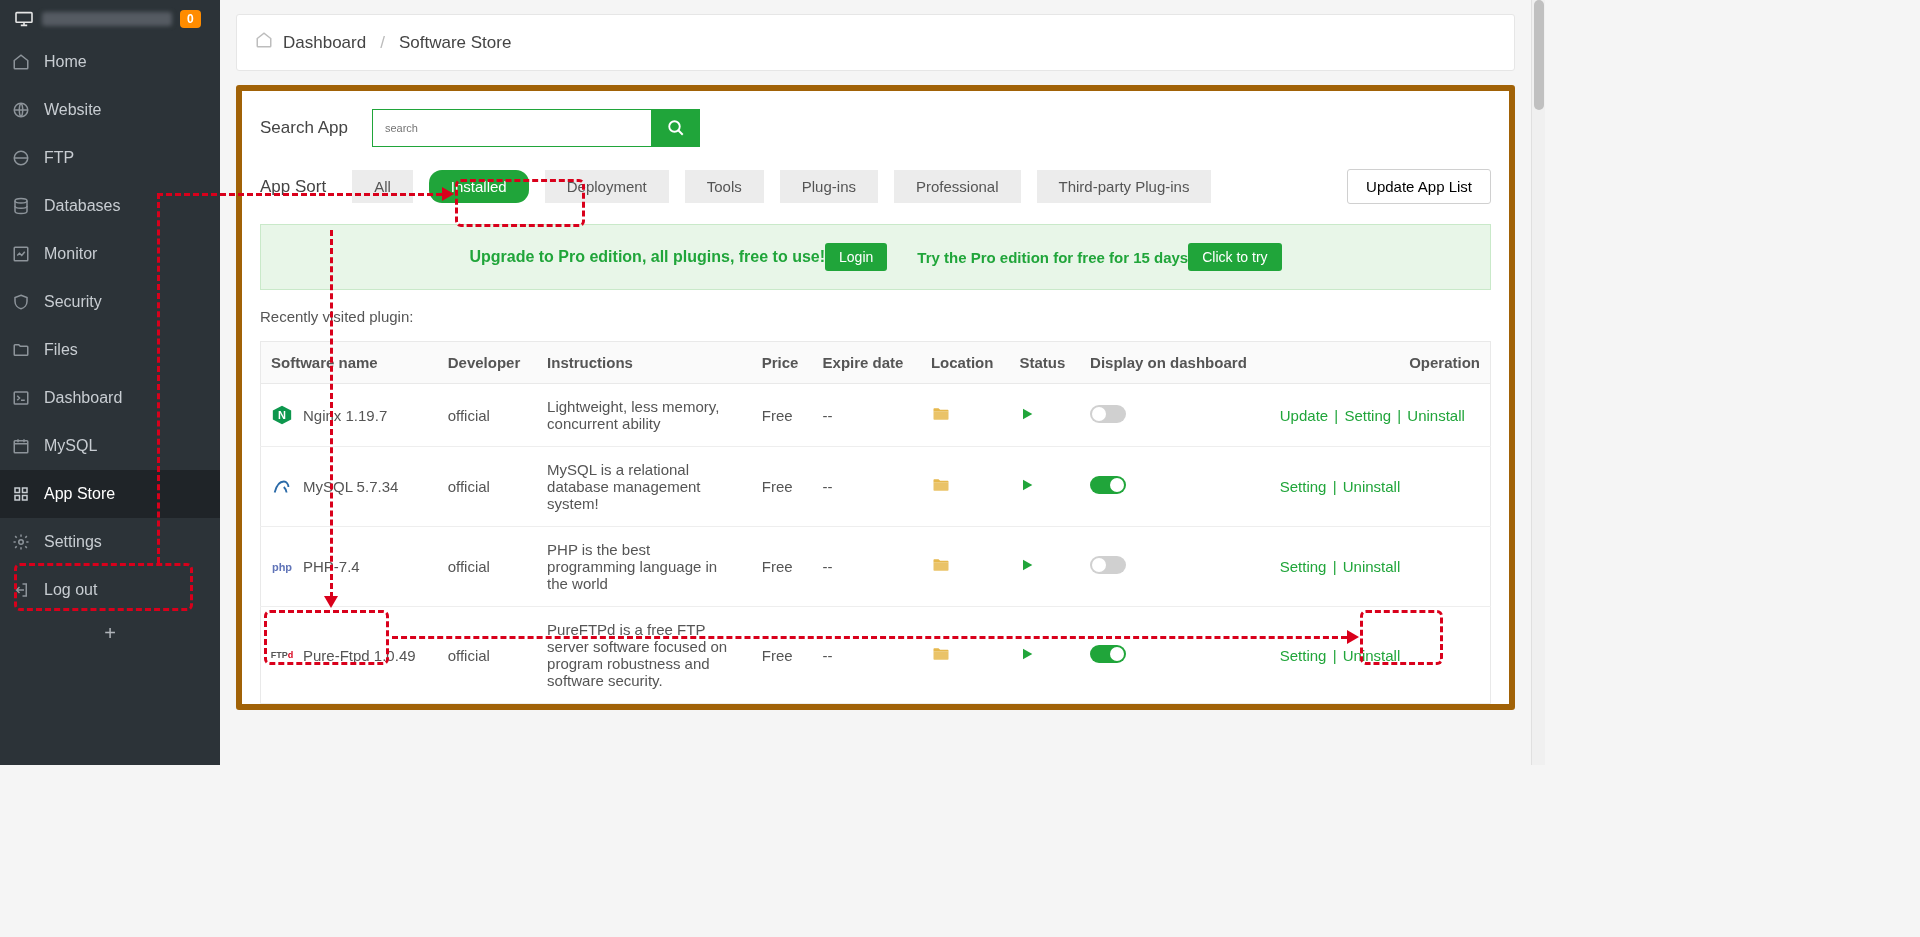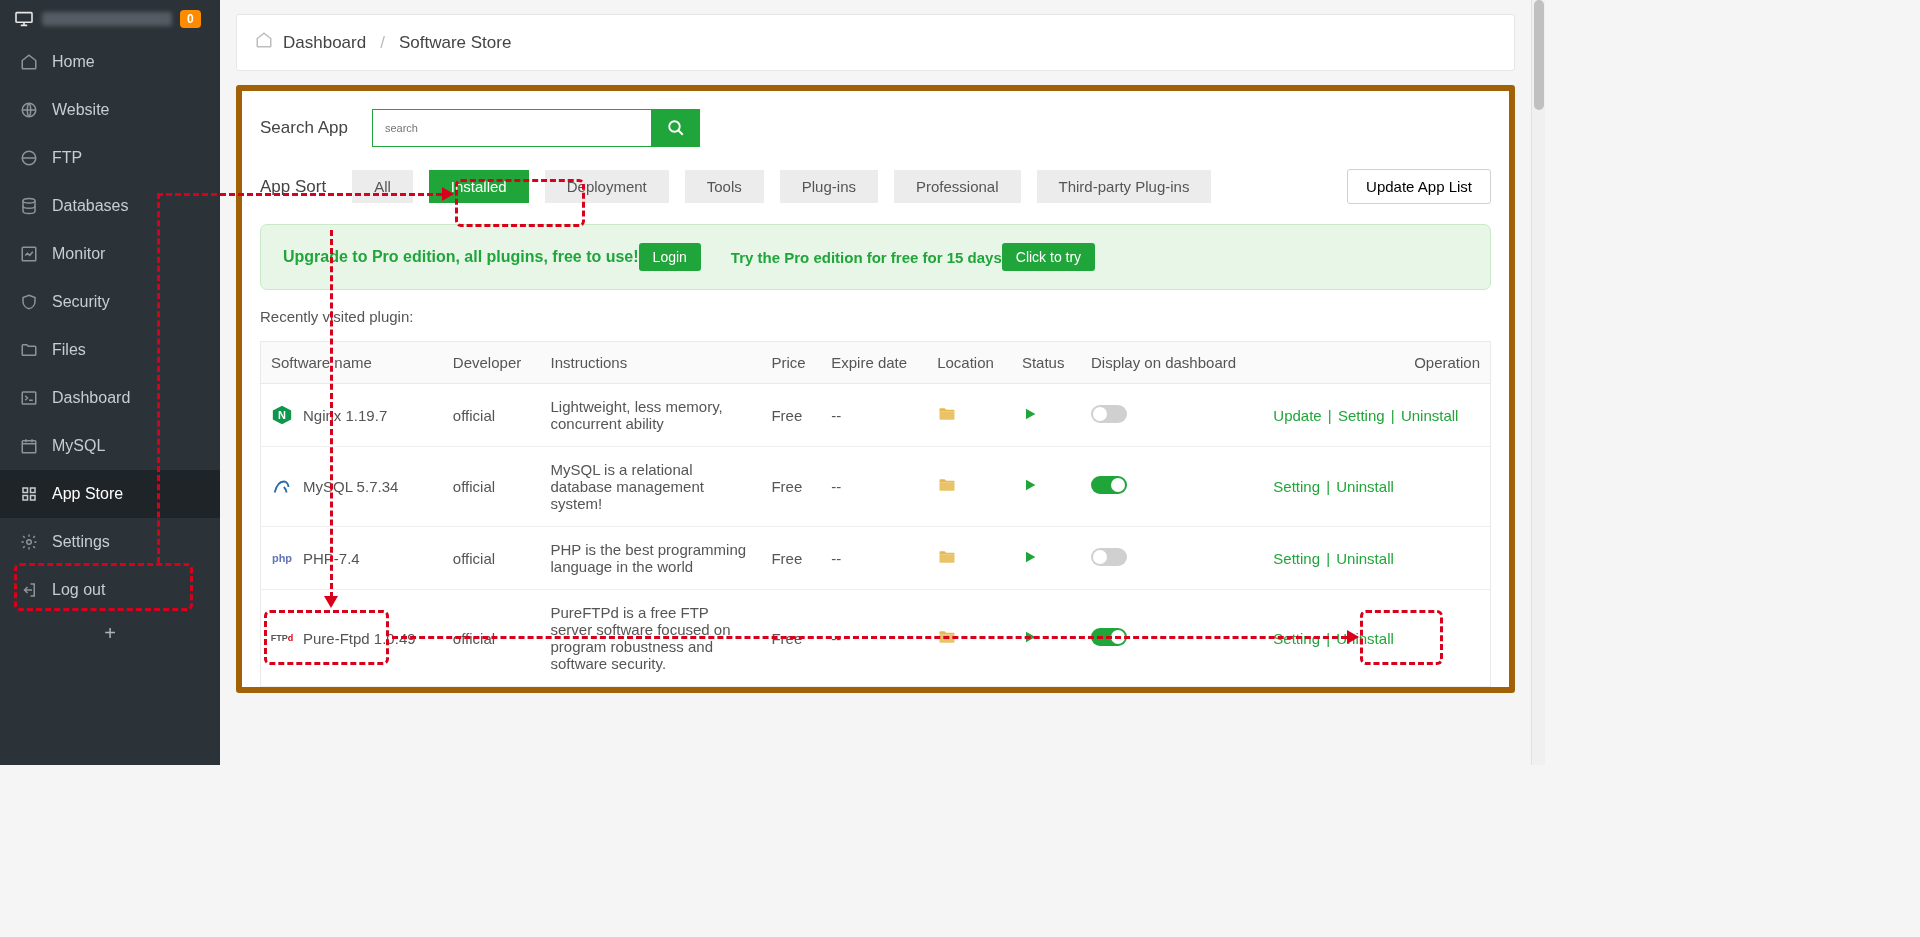--- a/index.html
+++ b/index.html
@@ -6,21 +6,21 @@
 body { font-family: -apple-system, BlinkMacSystemFont, "Segoe UI", Arial, sans-serif; font-size: 14px; color: #333; background: #f5f5f5; }
 .app { display: flex; width: 1545px; height: 765px; position: relative; }
 
 
 .sidebar { width: 220px; background: #2c3338; color: #b0b5ba; flex-shrink: 0; }
 .sidebar-top { display: flex; align-items: center; padding: 10px 14px; gap: 8px; }
 .sidebar-top .monitor-icon { width: 20px; height: 16px; color: #e6e6e6; }
 .sidebar-top .blur { width: 130px; height: 14px; background: #555b62; border-radius: 3px; filter: blur(2px); }
 .sidebar-top .badge { background: #ff8c00; color: #fff; font-size: 12px; font-weight: bold; border-radius: 4px; padding: 2px 7px; }
 .nav { list-style: none; }
-.nav li { display: flex; align-items: flex-start; gap: 14px; padding: 15px 20px; cursor: pointer; font-size: 16px; color: #c8cdd2; }
+.nav li { display: flex; align-items: flex-start; gap: 14px; padding: 15px 12px; cursor: pointer; font-size: 16px; color: #c8cdd2; }
 .nav li.active { background: #1f2428; color: #fff; }
 .nav li .icon { width: 18px; height: 18px; display: inline-flex; align-items: center; justify-content: center; color: #8d949a; }
 .nav li.active .icon { color: #c8cdd2; }
 .add-row { text-align: center; padding: 8px 0; color: #b0b5ba; font-size: 20px; cursor: pointer; }
 
 
 .main { flex: 1; padding: 0; overflow: hidden; }
 .breadcrumb-bar { background: #fff; border: 1px solid #e6e6e6; border-radius: 3px; margin: 14px 16px; padding: 16px 18px; display: flex; align-items: center; gap: 10px; font-size: 17px; }
 .breadcrumb-bar .home-icon { color: #bdbdbd; }
 .breadcrumb-bar .sep { color: #bbb; margin: 0 4px; }
@@ -31,33 +31,33 @@
 .search-row { display: flex; align-items: center; gap: 24px; padding: 0 18px 22px 18px; }
 .search-row label { font-size: 17px; color: #444; }
 .search-box { display: flex; }
 .search-box input { width: 280px; height: 38px; border: 1px solid #20a53a; padding: 0 12px; font-size: 11px; outline: none; }
 .search-box button { width: 48px; height: 38px; background: #20a53a; border: none; color: #fff; cursor: pointer; display: flex; align-items: center; justify-content: center; }
 
 .sort-row { display: flex; align-items: center; gap: 18px; padding: 0 18px 20px 18px; position: relative; }
 .sort-row label { font-size: 17px; color: #444; margin-right: 8px; }
 .tabs { display: flex; gap: 16px; flex: 1; }
 .tab { padding: 8px 22px; background: #ececec; color: #555; border: none; cursor: pointer; font-size: 15px; }
-.tab.active { background: #20a53a; color: #fff; }
+.tab.active { background: #20a53a; color: #fff; border-radius: 13px; }
 .update-btn { border: 1px solid #d0d0d0; background: #fff; padding: 8px 18px; font-size: 15px; cursor: pointer; border-radius: 3px; }
 
-.promo { background: #e8f6e8; border: 1px solid #c9e9c9; margin: 0 18px 18px 18px; padding: 18px 22px; display: flex; align-items: center; border-radius: 7px; }
+.promo { background: #e8f6e8; border: 1px solid #c9e9c9; margin: 0 18px 18px 18px; padding: 18px 22px; display: flex; align-items: center; border-radius: 0; justify-content: center; }
 .promo .txt1 { color: #20a53a; font-weight: bold; font-size: 16px; }
 .promo .login-btn { background: #20a53a; color: #fff; border: none; padding: 6px 14px; border-radius: 3px; cursor: pointer; font-size: 14px; }
 .promo .txt2 { color: #20a53a; font-weight: bold; font-size: 15px; margin-left: 30px; }
 .promo .try-btn { background: #20a53a; color: #fff; border: none; padding: 6px 14px; border-radius: 3px; cursor: pointer; font-size: 14px; }
 
 .recent { padding: 0 18px 16px 18px; color: #555; font-size: 15px; }
 
 .table { width: calc(100% - 36px); margin: 0 18px; border-collapse: collapse; }
-.table th { text-align: left; padding: 12px 10px; background: #fafafa; border: 1px solid #e9e9e9; border-left: none; border-right: none; font-weight: normal; color: #555; font-size: 15px; }
+.table th { text-align: left; padding: 12px 10px; background: #fafafa; border: 1px solid #e9e9e9; border-left: none; border-right: none; font-weight: bold; color: #555; font-size: 15px; }
 .table th:first-child { border-left: 1px solid #e9e9e9; }
 .table th:last-child { border-right: 1px solid #e9e9e9; text-align: right; }
 .table td { padding: 14px 10px; border-bottom: 1px solid #eee; color: #555; font-size: 15px; vertical-align: middle; }
 .table td:first-child { border-left: 1px solid #e9e9e9; }
 .table td:last-child { border-right: 1px solid #e9e9e9; text-align: left; }
 .sw-name { display: flex; align-items: center; gap: 10px; }
 .sw-icon { width: 22px; height: 22px; display: inline-flex; align-items: center; justify-content: center; }
 .folder-icon { color: #e6b84d; }
 .play-icon { color: #20a53a; cursor: pointer; }
 .toggle { width: 36px; height: 18px; border-radius: 9px; position: relative; display: inline-block; cursor: pointer; }

